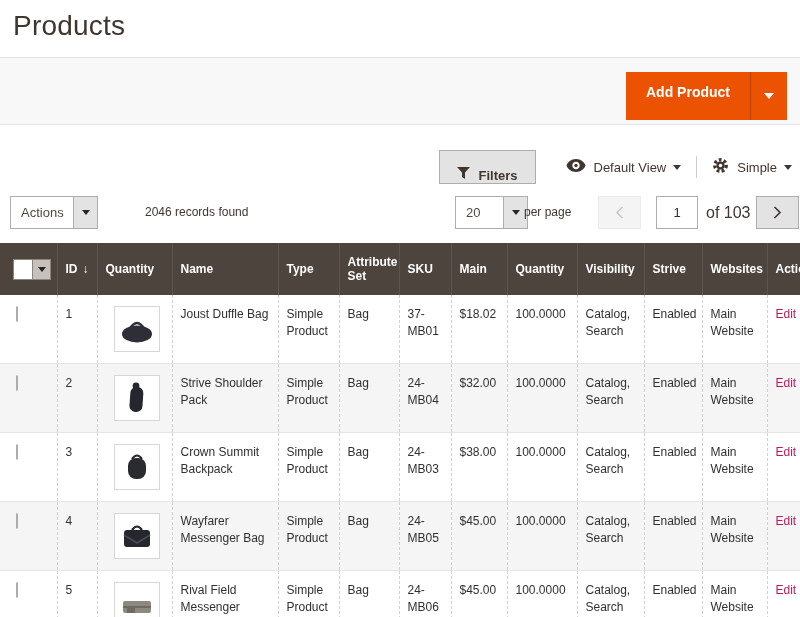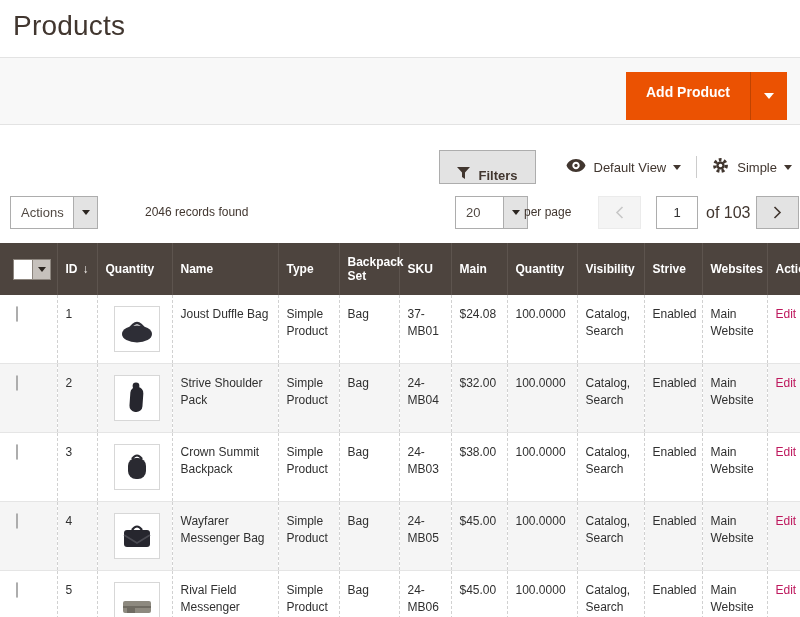--- a/index.html
+++ b/index.html
@@ -176,21 +176,21 @@
             <span class="box"></span>
             <span class="tog">
                 <span class="caret-dark"></span>
               </span>
           </span>
         </th>
         <th><span>ID</span><span class="sort-arrow">↓</span></th>
         <th>Quantity</th>
         <th>Name</th>
         <th>Type</th>
-        <th>Backpack Set</th>
+        <th>Attribute Set</th>
         <th>SKU</th>
         <th>Main</th>
         <th>Quantity</th>
         <th>Visibility</th>
         <th>Strive</th>
         <th>Websites</th>
         <th>Actions</th>
       </tr>
     </thead>
     <tbody>
@@ -202,21 +202,21 @@
             <svg width="40" height="40" viewBox="0 0 40 40">
                 <ellipse cx="20" cy="25" rx="15" ry="8.5" fill="#2e2e36"></ellipse>
                 <path d="M12 21 Q20 7 28 21" fill="none" stroke="#2e2e36" stroke-width="2.4"></path>
               </svg>
           </span>
         </td>
         <td>Joust Duffle Bag</td>
         <td>Simple Product</td>
         <td>Bag</td>
         <td>37-MB01</td>
-        <td>$24.08</td>
+        <td>$18.02</td>
         <td>100.0000</td>
         <td>Catalog, Search</td>
         <td>Enabled</td>
         <td>Main Website</td>
         <td><a class="edit-link">Edit</a></td>
       </tr>
       <tr>
         <td><span class="row-check"></span></td>
         <td>2</td>
         <td>

